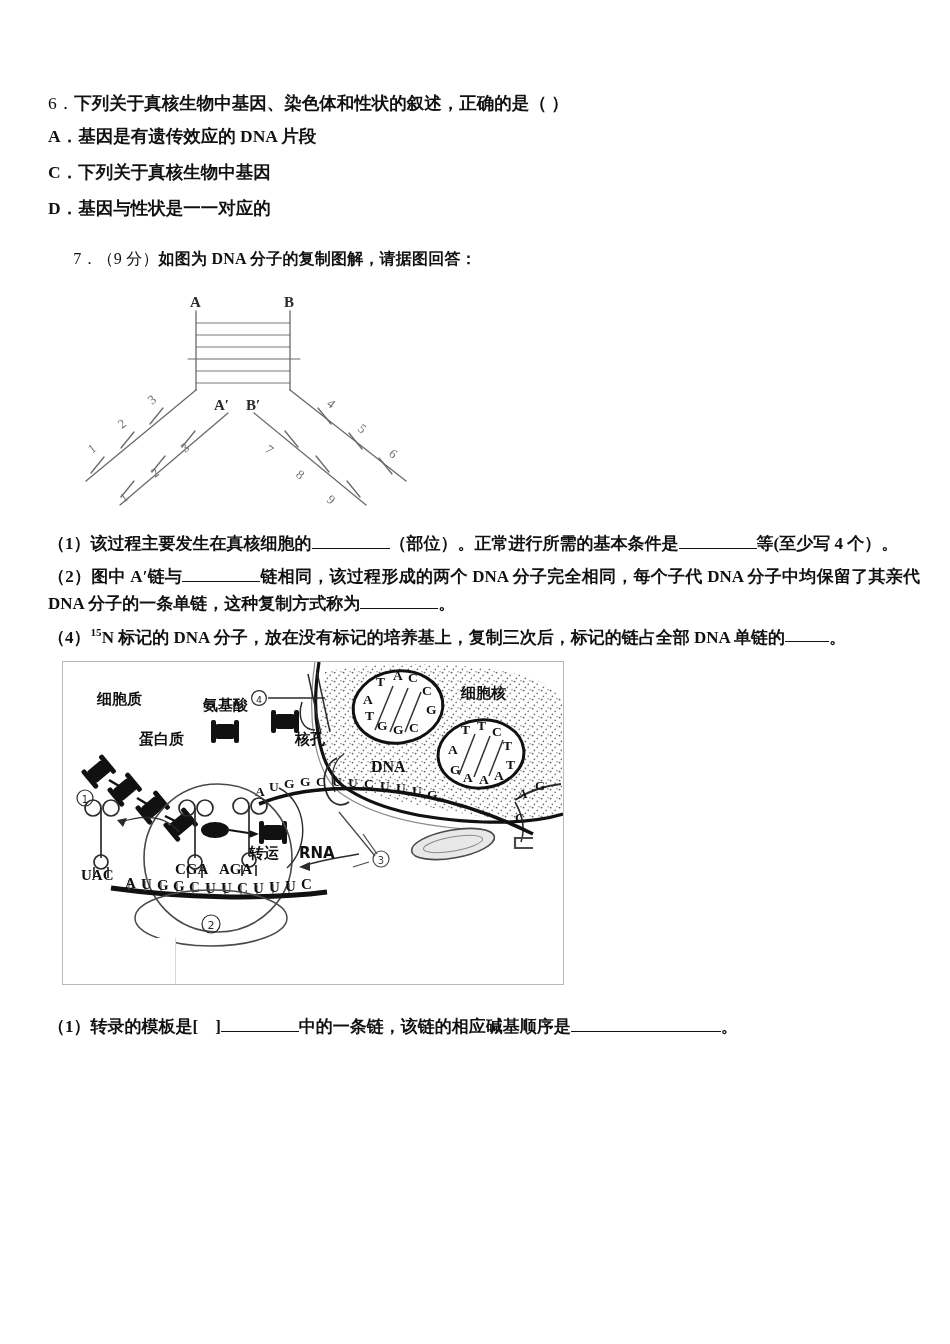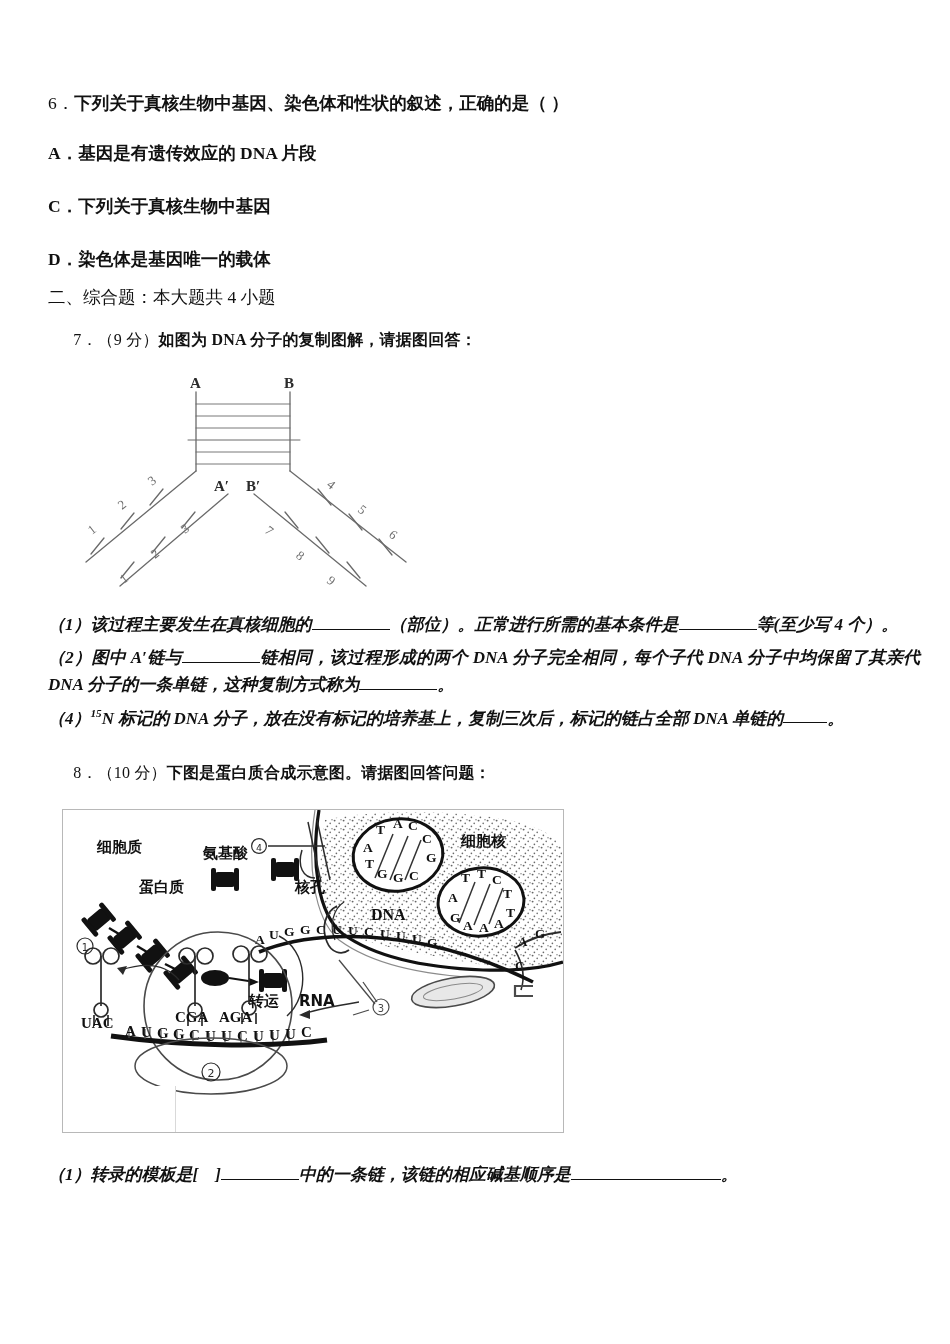--- a/index.html
+++ b/index.html
@@ -41,34 +41,32 @@
     padding: 3px 0 9px 0;
     font-size: 17.5px;
   }
   .q-stem .num {
     font-weight: 400;
   }
   .opt {
     font-weight: 700;
     padding: 0 0 12px 0;
     font-size: 17.5px;
-    margin-top: 17px;
   }
   .section-head {
     font-weight: 400;
     padding: 2px 0 4px 0;
     font-size: 17.5px;
   }
   .sub-q {
     font-weight: 700;
     font-size: 17px;
     line-height: 1.62;
     padding: 1px 0 4px 0;
     text-align: justify;
-    font-style: italic;
   }
   .blank {
     display: inline-block;
     border-bottom: 1.4px solid #111;
     vertical-align: baseline;
     height: 1em;
   }
   .bl-s { width: 44px; }
   .bl-m { width: 78px; }
   .bl-xl { width: 150px; }
@@ -134,24 +132,23 @@
       <span class="num">6．</span><span>下列关于真核生物中基因、染色体和性状的叙述，正确的是（   ）</span>
     </div>
 
     <div class="opt">
       <span>A．</span><span>基因是有遗传效应的 DNA 片段</span>
     </div>
     <div class="opt">
       <span>C．</span><span>下列关于真核生物中基因</span>
     </div>
     <div class="opt">
-      <span>D．</span><span>染色体是基因唯一的载体</span>
-    </div>
-
-    <div class="section-head">二、综合题：本大题共 4 小题</div>
+      <span>D．</span><span>基因与性状是一一对应的</span>
+    </div>
+
 
     <div class="q-line" style="padding:3px 0 4px 0;">
       <span>7．</span><span>（9 分）</span><span style="font-weight:700">如图为 DNA 分子的复制图解，请据图回答：</span>
     </div>
 
     <div class="fig7-wrap">
       <svg class="fig7" viewBox="0 0 380 230">
         <g stroke="#6a6a6a" stroke-width="1.3" fill="none" stroke-linecap="round">
 
           <line x1="128" y1="18" x2="128" y2="97"></line>
@@ -222,23 +219,20 @@
 
     <div class="sub-q">
       （2）图中 A′链与<span class="blank bl-m"></span>链相同，该过程形成的两个 DNA 分子完全相同，每个子代 DNA 分子中均保留了其亲代 DNA 分子的一条单链，这种复制方式称为<span class="blank bl-m"></span>。
     </div>
 
 
     <div class="sub-q">
       （4）<sup class="iso">15</sup>N 标记的 DNA 分子，放在没有标记的培养基上，复制三次后，标记的链占全部 DNA 单链的<span class="blank bl-s"></span>。
     </div>
 
-    <div class="q-line" style="padding:13px 0 6px 0;">
-      <span>8．</span><span>（10 分）</span><span style="font-weight:700">下图是蛋白质合成示意图。请据图回答问题：</span>
-    </div>
 
     <div class="fig8-wrap">
       <div class="fig8-box">
         <svg class="fig8" width="500" height="322" viewBox="0 0 500 322">
           <defs>
             <pattern id="stipple" width="9" height="9" patternUnits="userSpaceOnUse">
               <circle cx="1.6" cy="1.6" r="0.95" fill="#4a4a4a"></circle>
               <circle cx="6.2" cy="4.4" r="0.8" fill="#5a5a5a"></circle>
               <circle cx="3.4" cy="7.3" r="0.85" fill="#4f4f4f"></circle>
               <circle cx="8.0" cy="0.7" r="0.7" fill="#606060"></circle>

